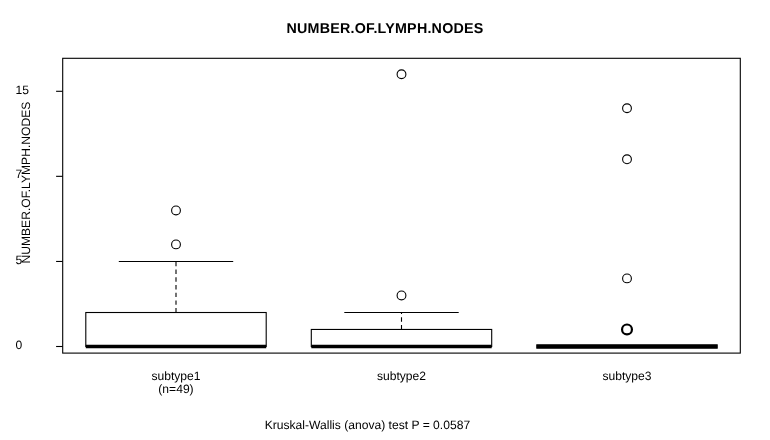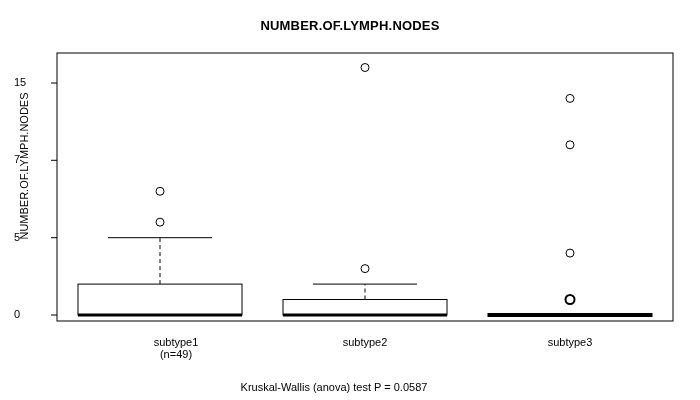--- a/index.html
+++ b/index.html
@@ -129,21 +129,21 @@
       <circle cx="570" cy="253.1" r="4" fill="none" stroke="#000000" stroke-width="1"></circle>
       <circle cx="570" cy="299.5" r="4.5" fill="none" stroke="#000000" stroke-width="2"></circle>
     </g>
   </svg>
 
   <div class="tick-label" style="left:14px; top:308px;">0</div>
   <div class="tick-label" style="left:14px; top:231px;">5</div>
   <div class="tick-label" style="left:14px; top:153px;">7</div>
   <div class="tick-label" style="left:14px; top:76px;">15</div>
 
-  <div class="group-label" style="left:96px; top:336px;">
+  <div class="group-label" style="left:80px; top:336px;">
     <span>subtype1</span>
     <span class="n">(n=49)</span>
   </div>
   <div class="group-label" style="left:285px; top:336px;">
     <span>subtype2</span>
   </div>
   <div class="group-label" style="left:490px; top:336px;">
     <span>subtype3</span>
   </div>
 

